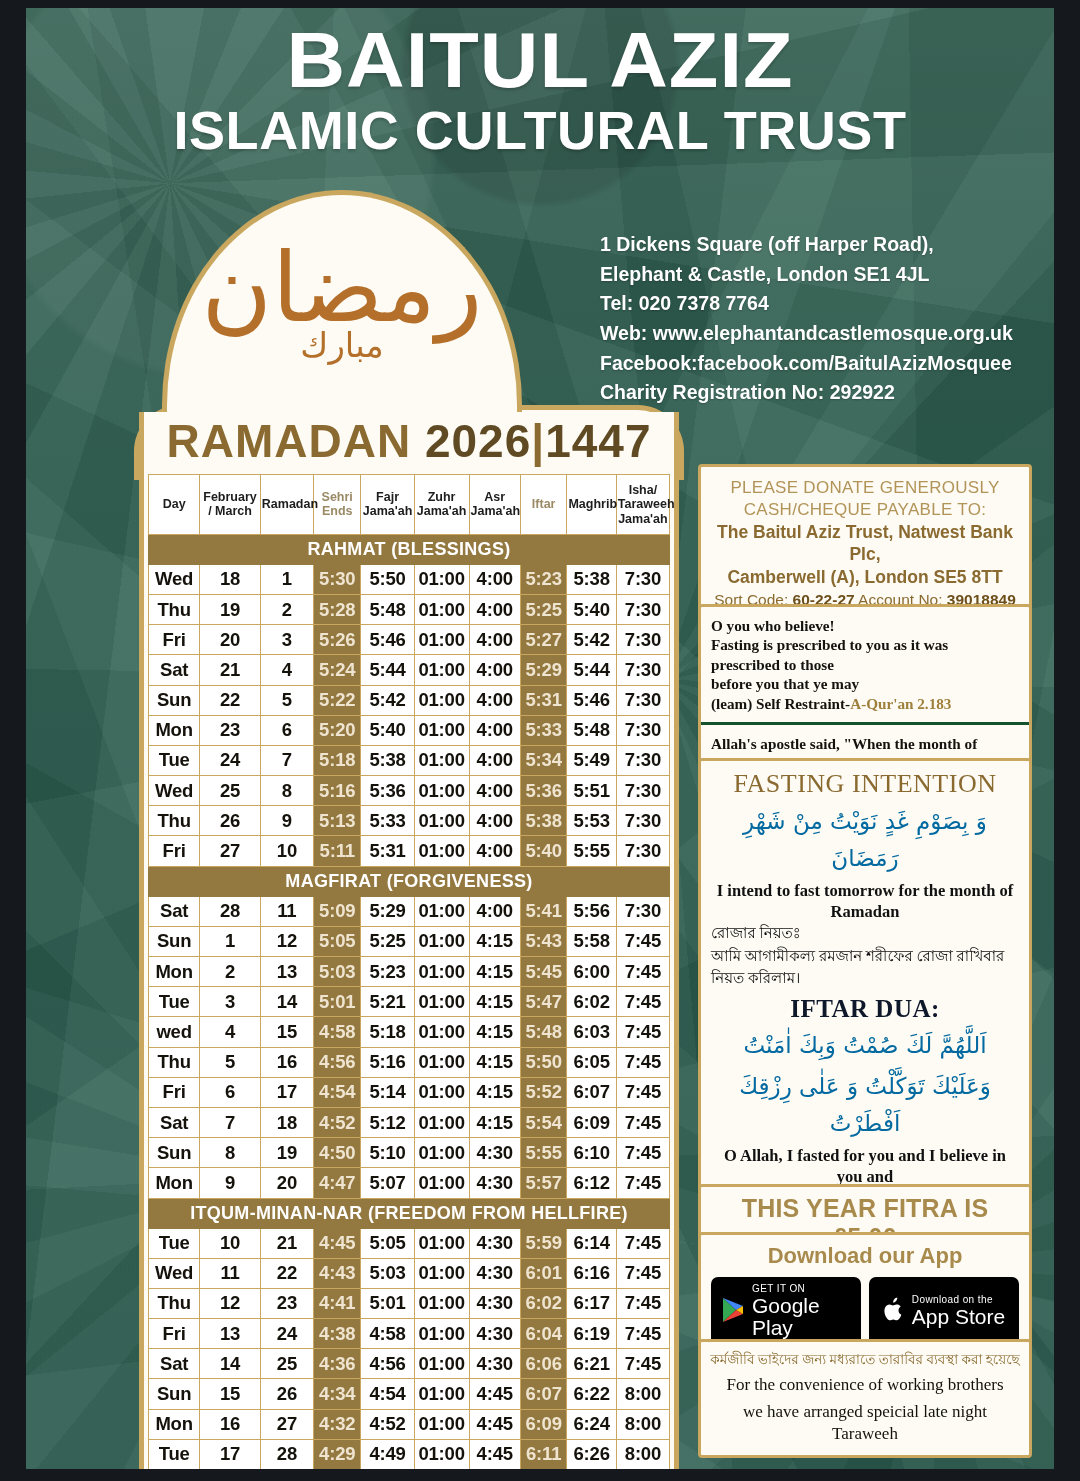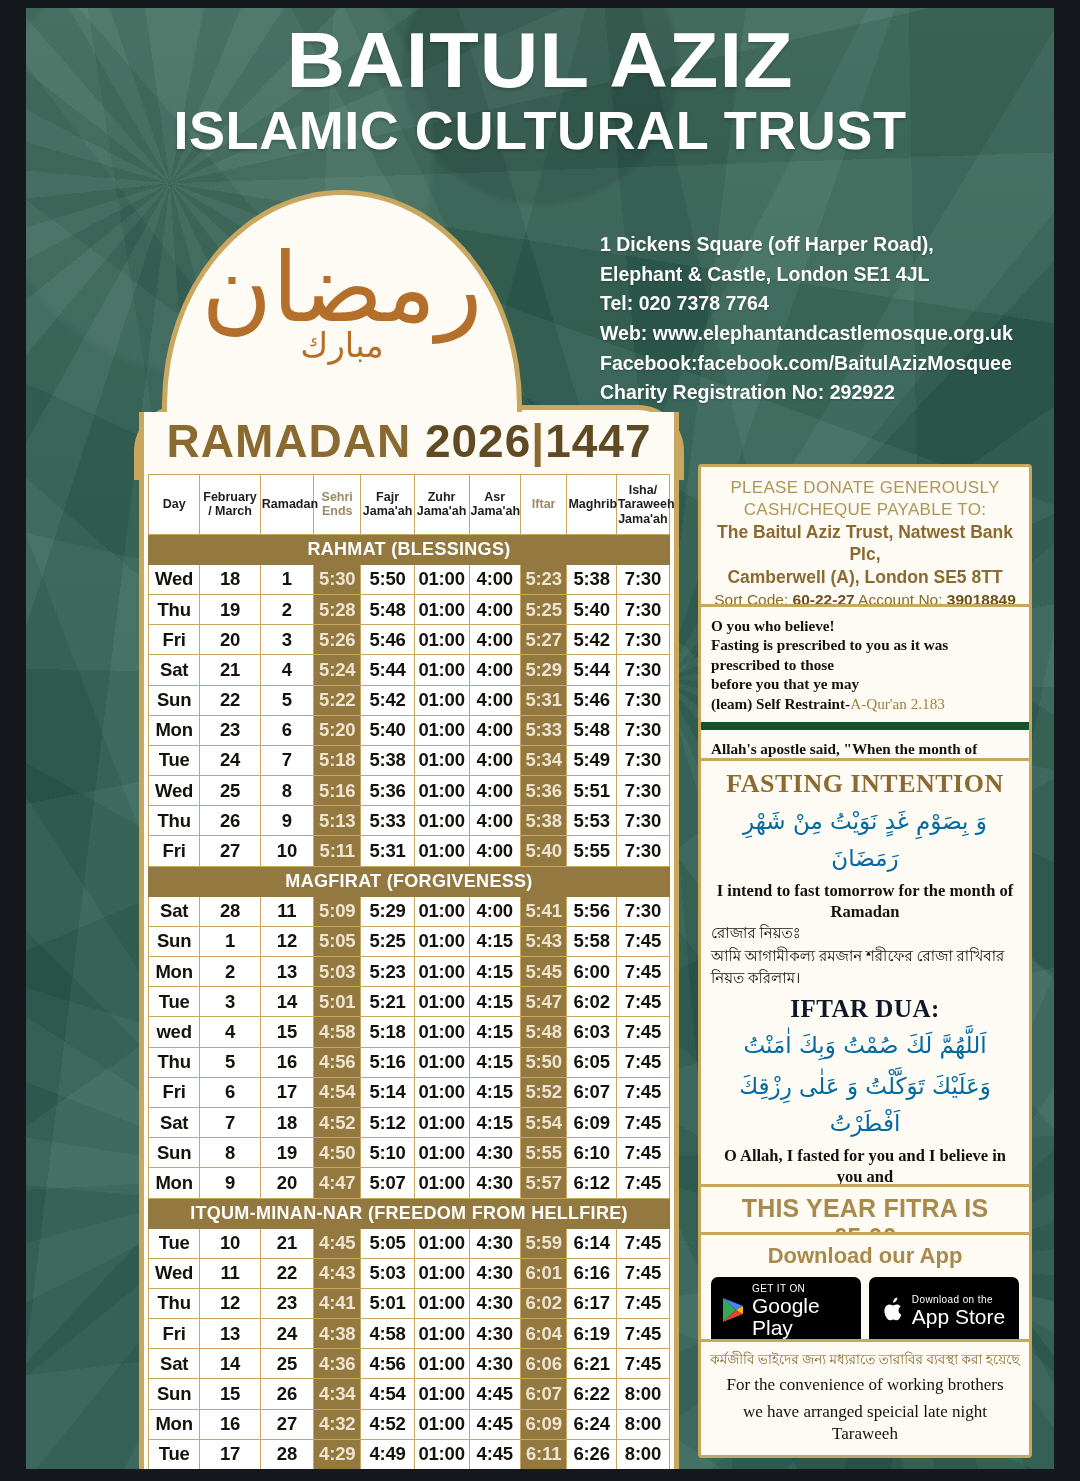--- a/index.html
+++ b/index.html
@@ -146,28 +146,28 @@
   }
   .p-donate .l3 { color: #8a6a30; font-size: 15.5px; margin-top: 2px; }
   .p-donate .l3 b { color: #6d4f1c; }
 
   .p-quote { top: 596px; padding: 0; }
   .q-a, .q-b {
     padding: 9px 10px;
     font-family: "Liberation Serif", serif;
     font-size: 15.2px; font-weight: bold; color: #14120e; line-height: 1.28;
   }
-  .q-a { border-bottom: 8px solid #14532d; }
-  .q-a .src { color: #9f7f3c; font-weight: normal; }
+  .q-a { border-bottom: 3px solid #14532d; }
+  .q-a .src { color: #9f7f3c; font-weight: bold; }
   .q-b .src { color: #9f7f3c; font-weight: bold; }
 
   .p-dua { top: 750px; padding: 8px 10px 10px; text-align: center; }
   .dua-h {
     font-family: "Liberation Serif", serif;
-    color: #8a6a30; font-size: 26px; font-weight: bold; letter-spacing: 0.5px;
+    color: #8a6a30; font-size: 26px; font-weight: normal; letter-spacing: 0.5px;
   }
   .dua-ar {
     font-family: "DejaVu Sans", sans-serif;
     color: #0369a1; font-size: 23px; line-height: 1.62;
     direction: rtl; margin: 4px 0 2px;
   }
   .dua-en {
     font-family: "Liberation Serif", serif;
     color: #111111; font-size: 16.5px; font-weight: bold;
     text-align: center; line-height: 1.3;

